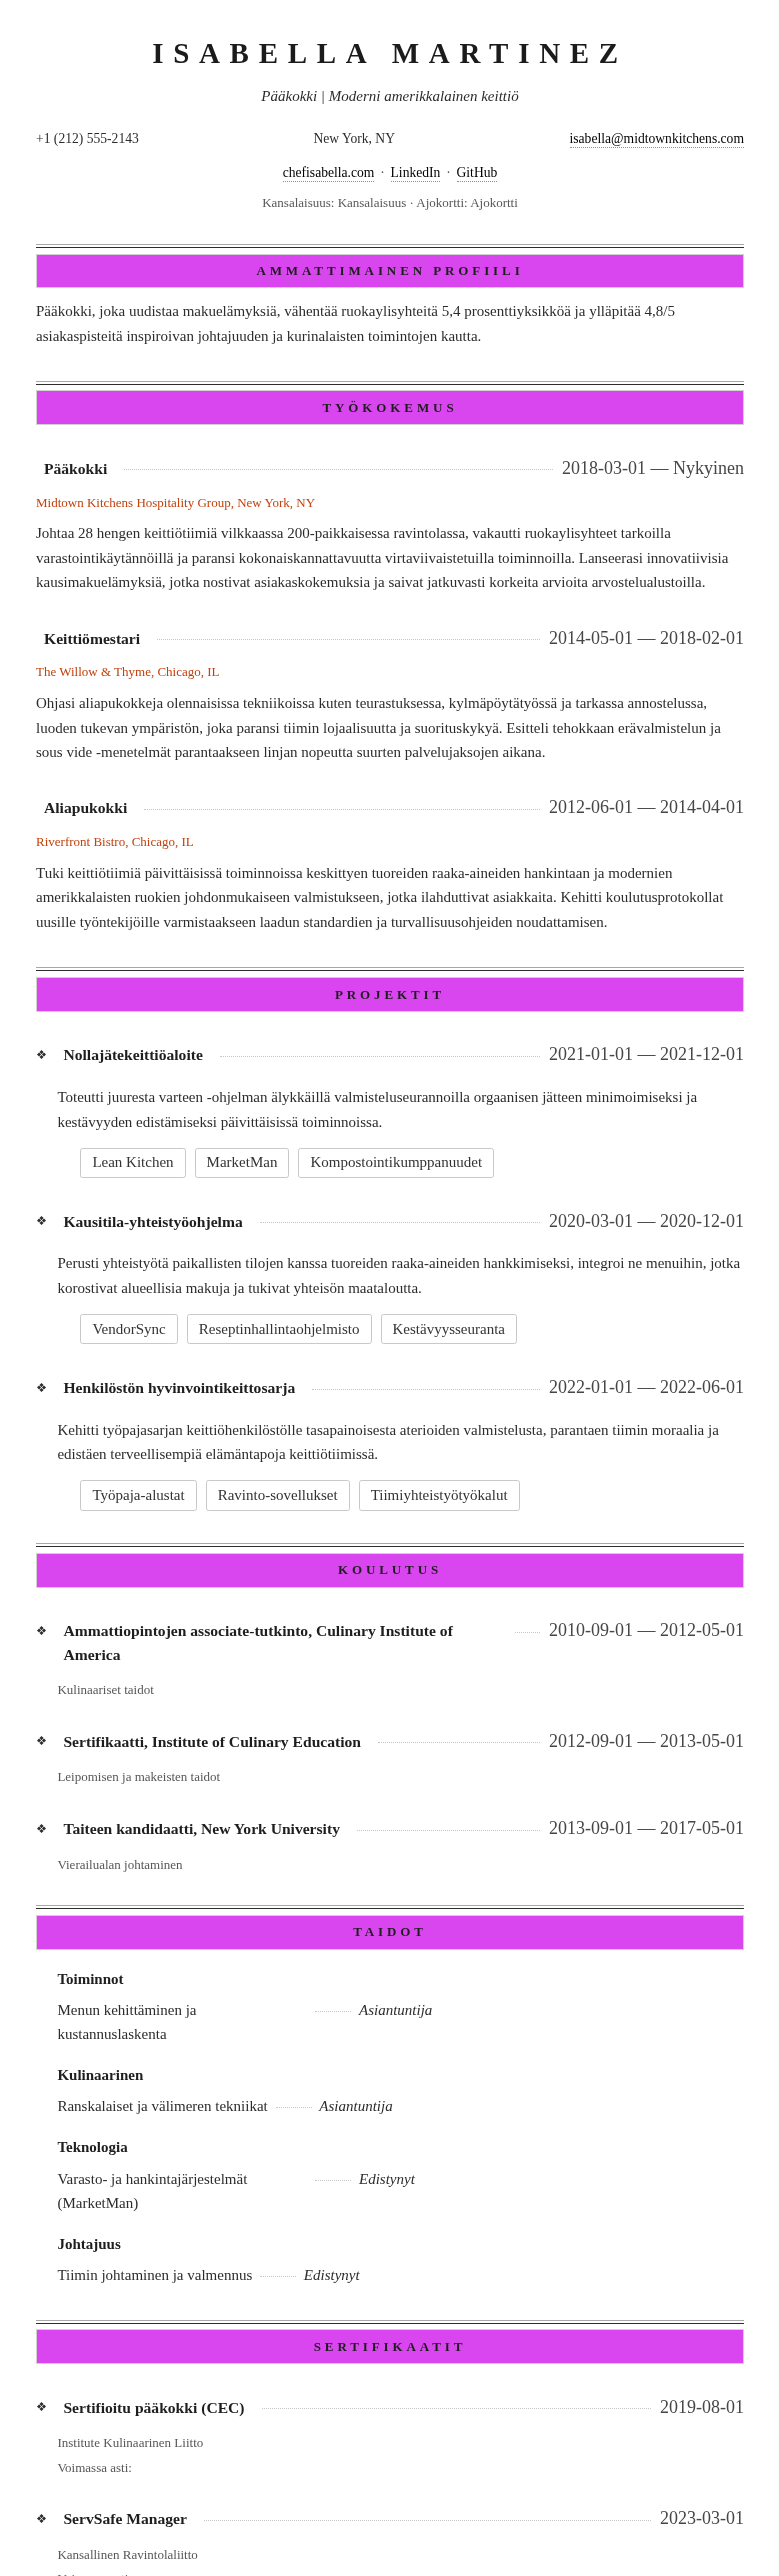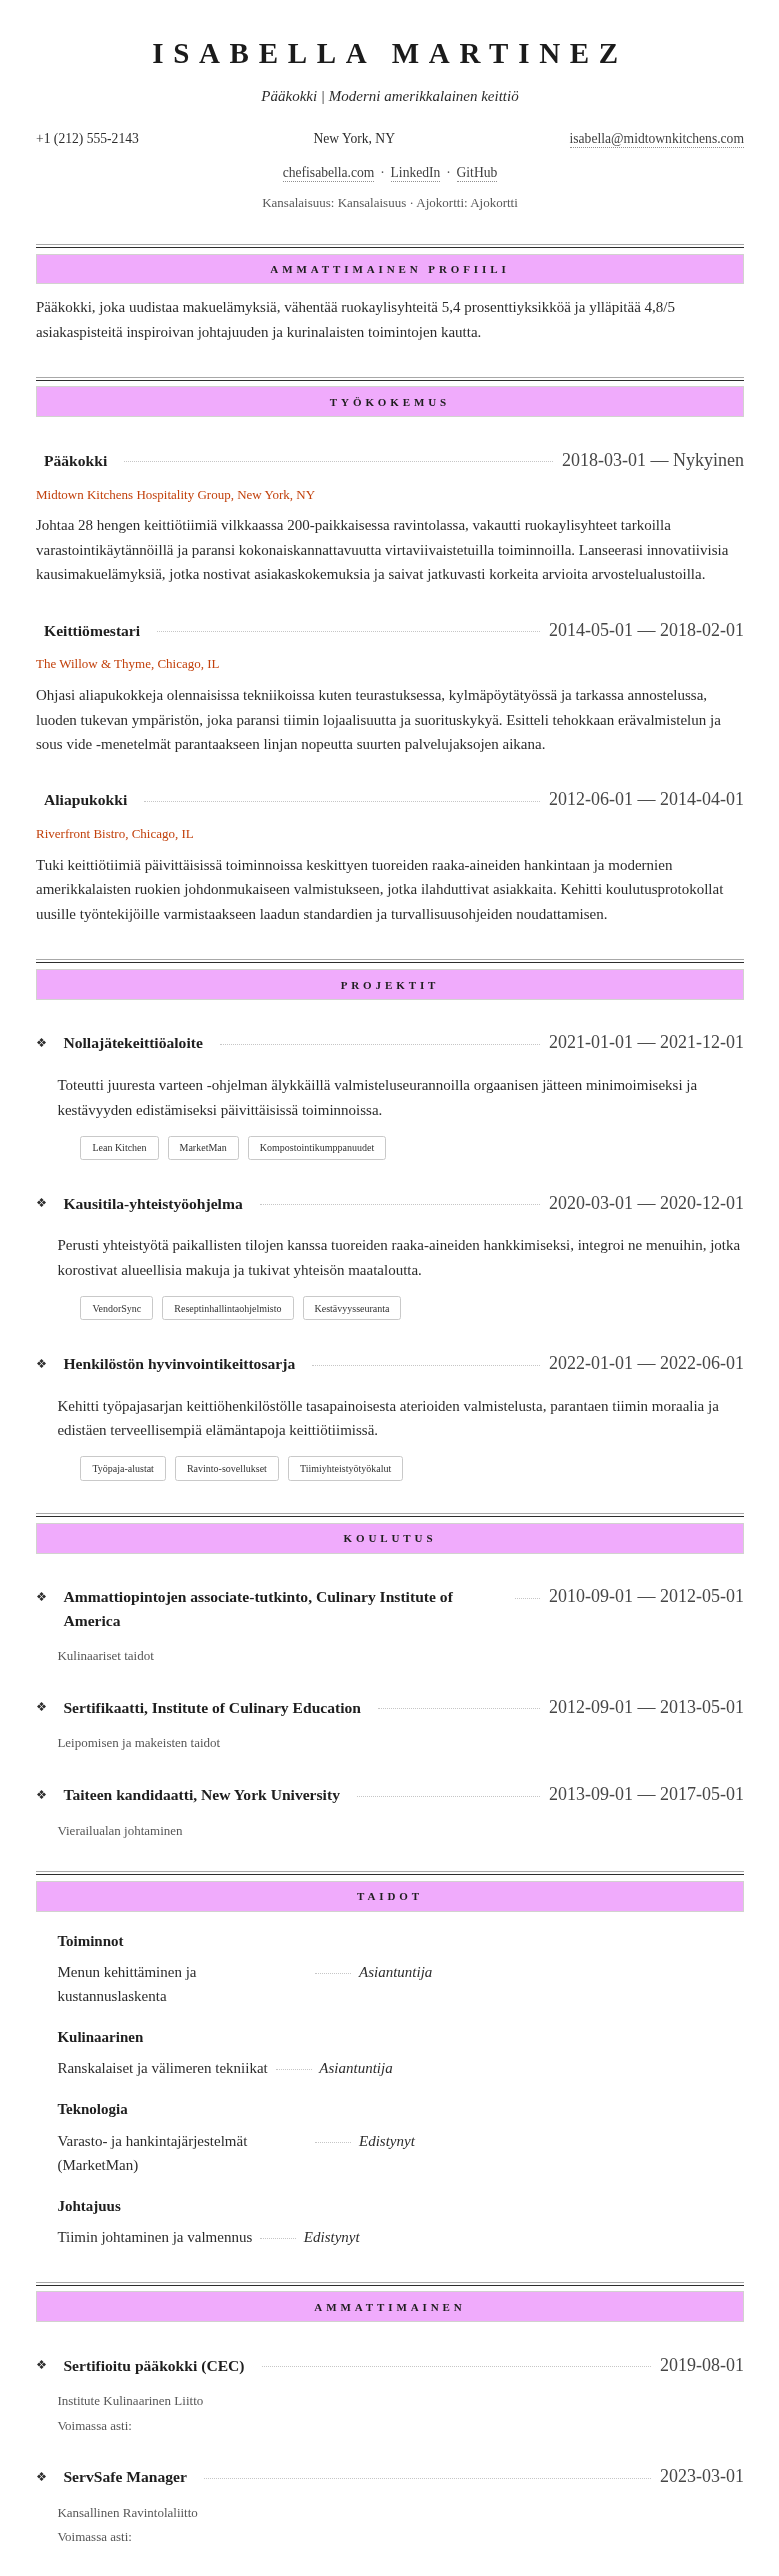--- a/index.html
+++ b/index.html
@@ -9,45 +9,45 @@
     background:#ffffff; padding:30px 36px 52px;
     font-family:"Liberation Serif","DejaVu Serif",serif; color:#2c2c2c;
   }
   
   .name {
     margin:6.5px 0 0; text-align:center; font-size:29px; font-weight:700;
     letter-spacing:9.7px; color:#1b1b1b;
   }
   .subtitle { text-align:center; font-style:italic; font-size:15px; margin-top:18px; color:#2b2b2b; }
   .contact-row { display:flex; justify-content:space-between; align-items:baseline; margin-top:26px; font-size:13.6px; color:#2b2b2b; }
-  .dotted-link { border-bottom:0.6px dotted #8f8f8f; padding-bottom:0.6px; color:#404040; text-decoration:none; cursor:pointer; }
+  .dotted-link { border-bottom:0.6px dotted #8f8f8f; padding-bottom:0.6px; color:#000000; text-decoration:none; cursor:pointer; }
   .links-row { text-align:center; margin-top:17px; font-size:13.6px; color:#333; }
   .links-row .sep { margin:0 5.8px; color:#555; }
   .citizenship { text-align:center; margin-top:14.3px; font-size:13px; color:#585858; }
   
   .rule { margin-top:32.5px; height:1.9px; border-top:0.6px solid #a8a8a8; border-bottom:1.9px solid #2d2d2d; }
   .sec-header {
-    margin-top:5.8px; background:#f0abfc; border:0.6px solid #d2d2cf; text-align:center;
-    font-weight:700; font-size:11px; letter-spacing:3.9px; padding:8.4px 0; color:#1e1e1e;
+    margin-top:5.8px; background:#d946ef; border:0.6px solid #d2d2cf; text-align:center;
+    font-weight:700; font-size:13px; letter-spacing:3.9px; padding:8.4px 0; color:#1e1e1e;
   }
   
   .desc { margin:10.4px 0 0; font-size:15px; line-height:1.65; color:#2c2c2c; }
   .trow { display:flex; align-items:baseline; }
   .trow h3 { font-size:15.6px; margin:8px; font-weight:700; color:#1e1e1e; line-height:1.5; }
   .leader { flex:1 1 26px; min-width:11.7px; margin:0 9px; border-bottom:1.3px dotted #c6c6c6; position:relative; top:-3.2px; }
   .dates { white-space:nowrap; font-size:18px; color:#464646; }
   
   .job { margin-top:23.4px; }
   .company { margin-top:6.5px; font-size:13px; color:#c2410c; }
   
   .item { margin-top:23.4px; }
   .diamond { font-size:12.3px; margin-right:8.4px; color:#2d2d2d; position:relative; top:-1.3px; flex:none; }
   .item-body { margin-left:21.4px; }
   .chips { margin:13px 0 3.9px 23px; display:flex; gap:9px; flex-wrap:wrap; }
-  .chip { border:0.6px solid #c9c9c9; background:#fff; border-radius:2.6px; padding:5.8px 11px; font-size:10px; color:#333; }
+  .chip { border:0.6px solid #c9c9c9; background:#fff; border-radius:2.6px; padding:5.8px 11px; font-size:15px; color:#333; }
   .sub-line { margin:8.4px 0 0 21.4px; font-size:13px; color:#575757; }
   
   .skills-wrap { margin-left:21.4px; }
   .skill-cat { font-size:15px; font-weight:700; margin:21px 0 0; color:#1e1e1e; }
   .skill-row { display:flex; align-items:baseline; margin-top:10.4px; }
   .skill-name { flex:0 1 auto; max-width:250px; font-size:15px; line-height:1.6; }
   .skill-leader { flex:0 0 36px; border-bottom:1.3px dotted #c6c6c6; position:relative; top:-3.2px; margin:0 7.8px; }
   .skill-level { font-style:italic; font-size:15px; white-space:nowrap; }
   
   .lang-grid { display:grid; grid-template-columns:1fr 1fr; column-gap:36px; row-gap:18px; margin-top:25px; font-size:19px; }
@@ -238,21 +238,21 @@
       <div class="skill-row">
         <span class="skill-name">Tiimin johtaminen ja valmennus</span>
         <span class="skill-leader"></span>
         <span class="skill-level">Edistynyt</span>
       </div>
     </div>
   </section>
 
   <section>
     <div class="rule"></div>
-    <div class="sec-header">AMMATTIMAINEN</div>
+    <div class="sec-header">SERTIFIKAATIT</div>
 
     <div class="item">
       <div class="trow">
         <span class="diamond">❖</span>
         <h3>Sertifioitu pääkokki (CEC)</h3>
         <span class="leader"></span>
         <span class="dates">2019-08-01</span>
       </div>
       <div class="sub-line">Institute Kulinaarinen Liitto</div>
       <div class="sub-line">Voimassa asti:</div>

